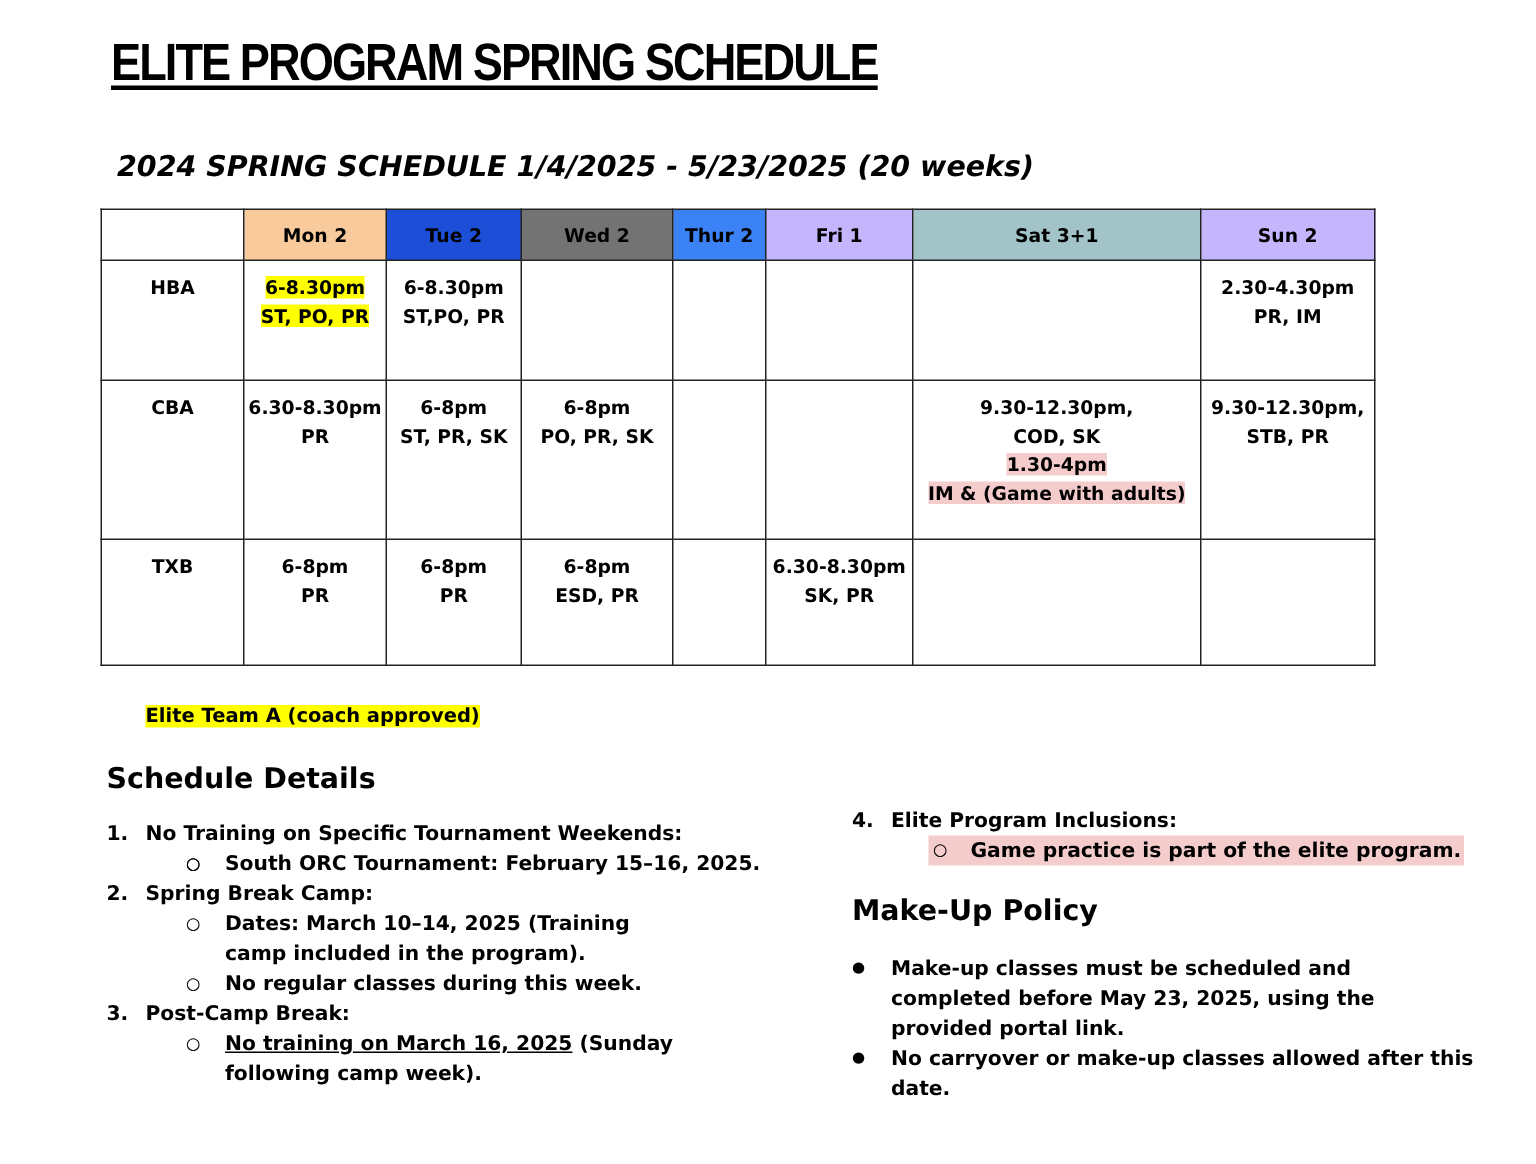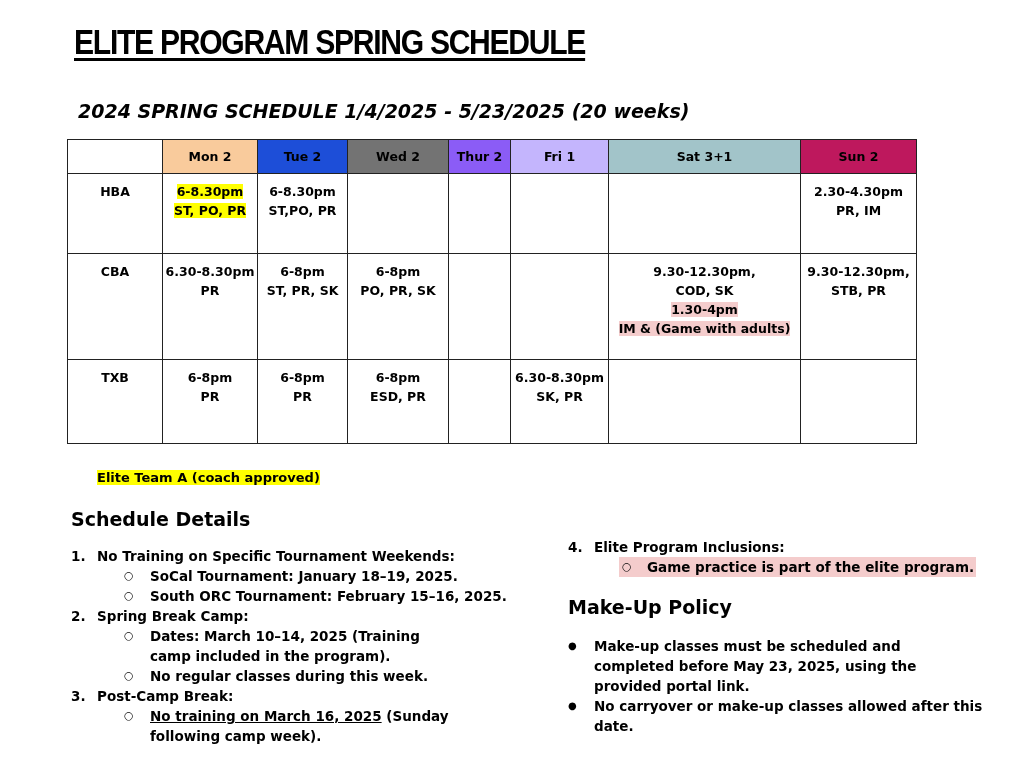--- a/index.html
+++ b/index.html
@@ -38,24 +38,24 @@
       <col style="width:98px">
       <col style="width:192px">
       <col style="width:116px">
   </colgroup>
   <thead>
     <tr id="hdr-row">
         <th style="background: rgb(255, 255, 255);"></th>
         <th style="background: rgb(249, 203, 156);">Mon 2</th>
         <th style="background: #1d4ed8;">Tue 2</th>
         <th style="background: #737373;">Wed 2</th>
-        <th style="background: #8b5cf6;">Thur 2</th>
+        <th style="background: #3b82f6;">Thur 2</th>
         <th style="background: #c4b5fd;">Fri 1</th>
         <th style="background: rgb(162, 196, 201);">Sat 3+1</th>
-        <th style="background: #be185d;">Sun 2</th>
+        <th style="background: #c4b5fd;">Sun 2</th>
       </tr>
   </thead>
   <tbody id="tbody">
       <tr style="height: 80px;">
         <td>HBA</td>
         <td>
           <div><span class="hl-yellow">6-8.30pm</span></div>
           <div><span class="hl-yellow">ST, PO, PR</span></div>
         </td>
         <td>
@@ -125,21 +125,21 @@
 
 <div class="team-note">Elite Team A  (coach approved)</div>
 
 <div class="h2" style="left:71px; top:508px;">Schedule Details</div>
 
 <div class="list" style="left:71px; top:546px; width:440px;">
   <div class="li">
     <span class="num">1.</span>
     <div style="padding-left:26px;">No Training on Specific Tournament Weekends:</div>
   </div>
-  <div class="sub"><span class="circ">○</span><span>SoCal Tournament: January 18–19, 2025.</span></div>
+  <div class="sub"><span class="circ">○</span></div>
   <div class="sub"><span class="circ">○</span><span>South ORC Tournament: February 15–16, 2025.</span></div>
 
   <div class="li">
     <span class="num">2.</span>
     <div style="padding-left:26px;">Spring Break Camp:</div>
   </div>
   <div class="sub" style="width:310px;"><span class="circ">○</span><span>Dates: March 10–14, 2025 (Training camp included in the program).</span></div>
   <div class="sub"><span class="circ">○</span><span>No regular classes during this week.</span></div>
 
   <div class="li">

